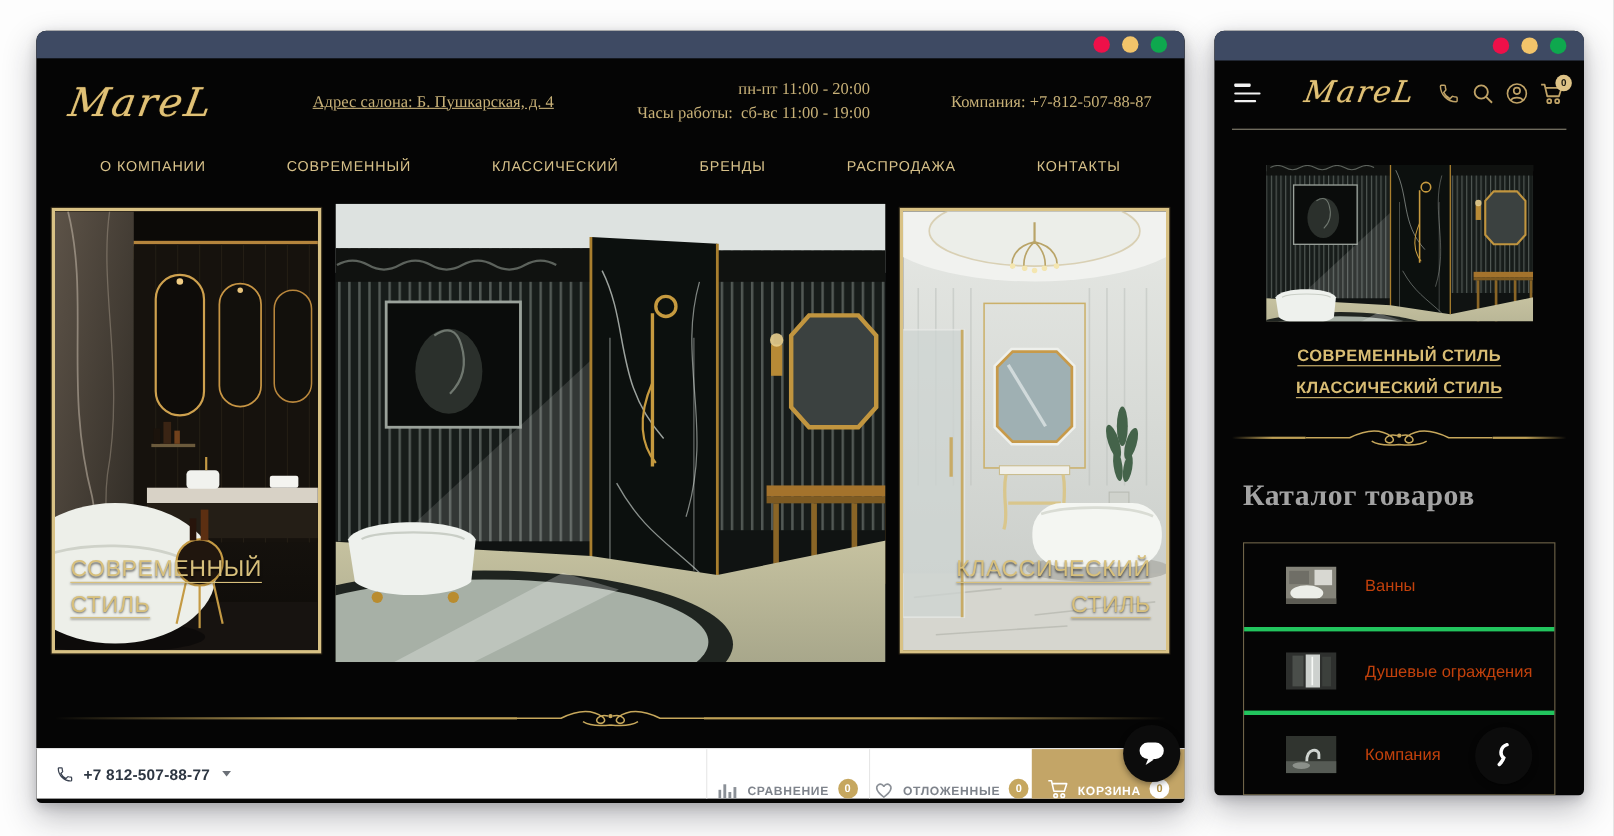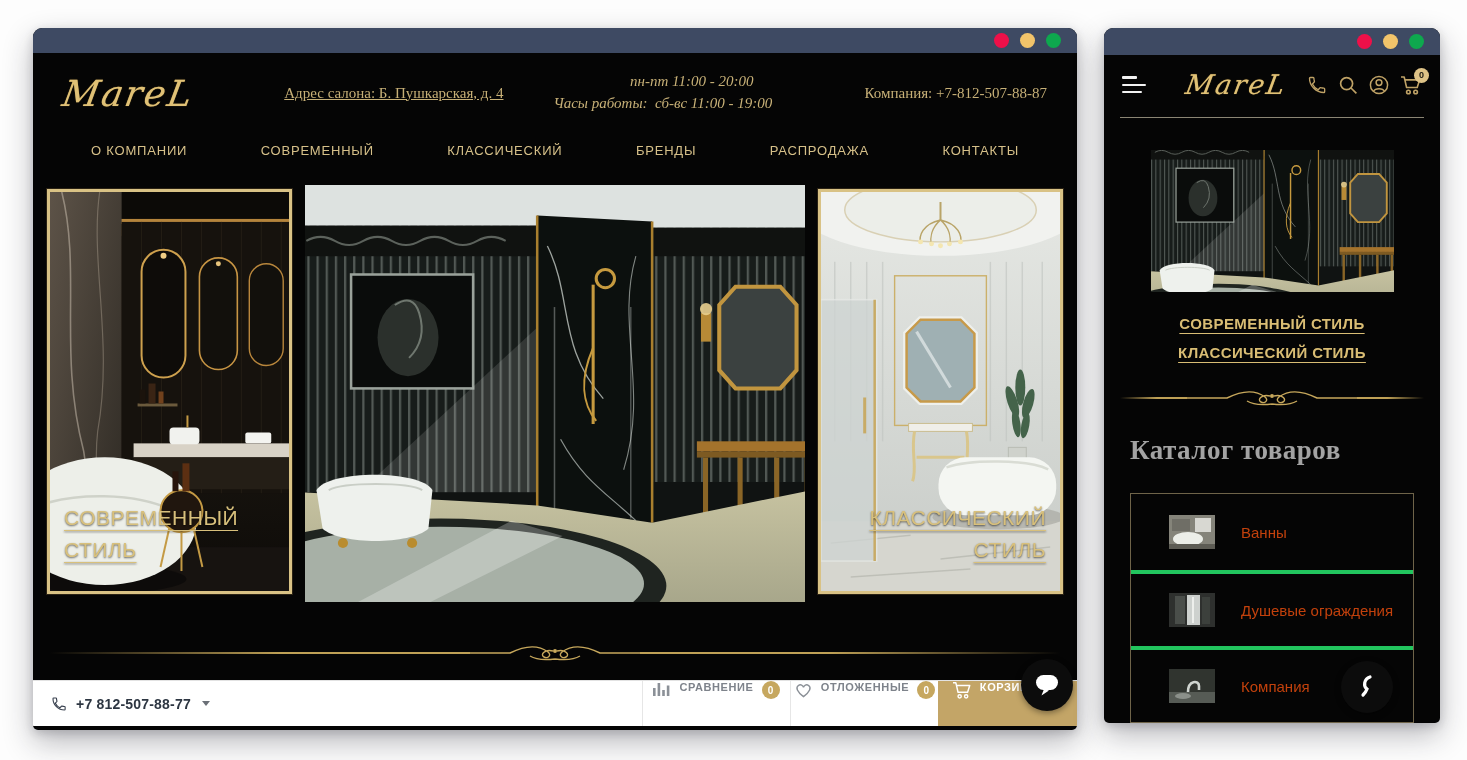--- a/index.html
+++ b/index.html
@@ -13,21 +13,21 @@
   .titlebar { flex:none; height:25px; background:#3e4a63; display:flex; align-items:center; justify-content:flex-end; gap:11px; padding-right:16px; }
   .win-mobile .titlebar { height:27px; }
   .dot { width:15px; height:15px; border-radius:50%; }
   .dot.red{ background:#ee1049; } .dot.yellow{ background:#f2c46a; } .dot.green{ background:#0ea84e; }
 
   
   .d-header { display:flex; align-items:center; padding:8px 30px 4px 30px; height:76px; color:#c7b077; font-family:"Liberation Serif", serif; }
   .logo { font-family:"DejaVu Serif", serif; font-style:italic; font-size:36px; color:#e0c176; letter-spacing:2px; transform:skewX(-10deg); text-shadow:0 0 1px #8a6f33; white-space:nowrap; }
   .d-header .logo { width:190px; flex:none; }
   .hd-address { flex:1.1; text-align:center; font-size:15px;text-decoration:underline; }
-  .hd-hours { flex:1; text-align:center; font-size:15px; line-height:1.45;font-style:italic; }
+  .hd-hours { flex:1; text-align:right; font-size:15px; line-height:1.45; }
   .hd-hours .l1 { padding-left:58px; }
   .hd-phone { flex:1; text-align:right; font-size:15px; }
 
   
   .d-nav { display:flex; justify-content:space-between; align-items:center; height:42px; padding:0 58px; }
   .d-nav a { color:#d6c089; font-size:13px; letter-spacing:.8px; text-decoration:none; font-weight:500; white-space:nowrap; cursor:pointer; }
 
   
   .hero { display:flex; gap:13px; padding:14px 14px 0; height:431px; }
   .hero-card { flex:none; width:245px; height:405px; margin-top:4px; border:3px solid #d9c285; box-shadow:inset 0 0 0 2px #15100a, 0 0 0 1px #2a2214; position:relative; overflow:hidden; background:#0b0a08; }
@@ -41,21 +41,21 @@
   .orn-desktop { width:1010px; margin:40px auto 0; }
   .orn-line { flex:1; height:2px; }
   .orn-line.l { background:linear-gradient(to right, rgba(191,161,86,0), #bfa156 55%); }
   .orn-line.r { background:linear-gradient(to left, rgba(191,161,86,0), #bfa156 55%); }
   .orn-scroll { flex:none; width:170px; height:22px; }
 
   
   .d-footer { margin-top:auto; margin-bottom:4px; background:#ffffff; height:46px; display:flex; align-items:stretch; border-top:1px solid #e2e2e2; position:relative; }
   .f-phone { flex:1; display:flex; align-items:center; gap:9px; padding-left:18px; color:#2d3642; font-weight:bold; font-size:14px; letter-spacing:.2px; cursor:pointer; }
   .f-caret { width:0; height:0; border-left:4px solid transparent; border-right:4px solid transparent; border-top:5px solid #6b7077; margin-left:2px; }
-  .f-sec { width:148px; border-left:1px solid #e6e6e6; display:flex; align-items:flex-start; justify-content:center; gap:8px; cursor:pointer; }
+  .f-sec { width:148px; border-left:1px solid #e6e6e6; display:flex; align-items:flex-end; justify-content:center; gap:8px; cursor:pointer; }
   .f-label { font-size:11px; font-weight:bold; letter-spacing:.6px; color:#7e838b; }
   .f-badge { width:18px; height:18px; border-radius:50%; background:#c6a75f; color:#fff; font-size:10px; font-weight:bold; display:flex; align-items:center; justify-content:center; }
   .f-cart { width:139px; background:#c3a567; border-left:none; }
   .f-cart .f-label { color:#ffffff; }
   .f-cart .f-badge { background:#ffffff; color:#b09045; }
 
   .chat-fab { position:absolute; width:52px; height:52px; border-radius:50%; background:#0c0c0c; display:flex; align-items:center; justify-content:center; cursor:pointer; z-index:5; box-shadow:0 2px 6px rgba(0,0,0,.4); }
   .chat-desktop { left:988px; top:631px; }
   .chat-mobile { left:237px; top:633px; }
 

